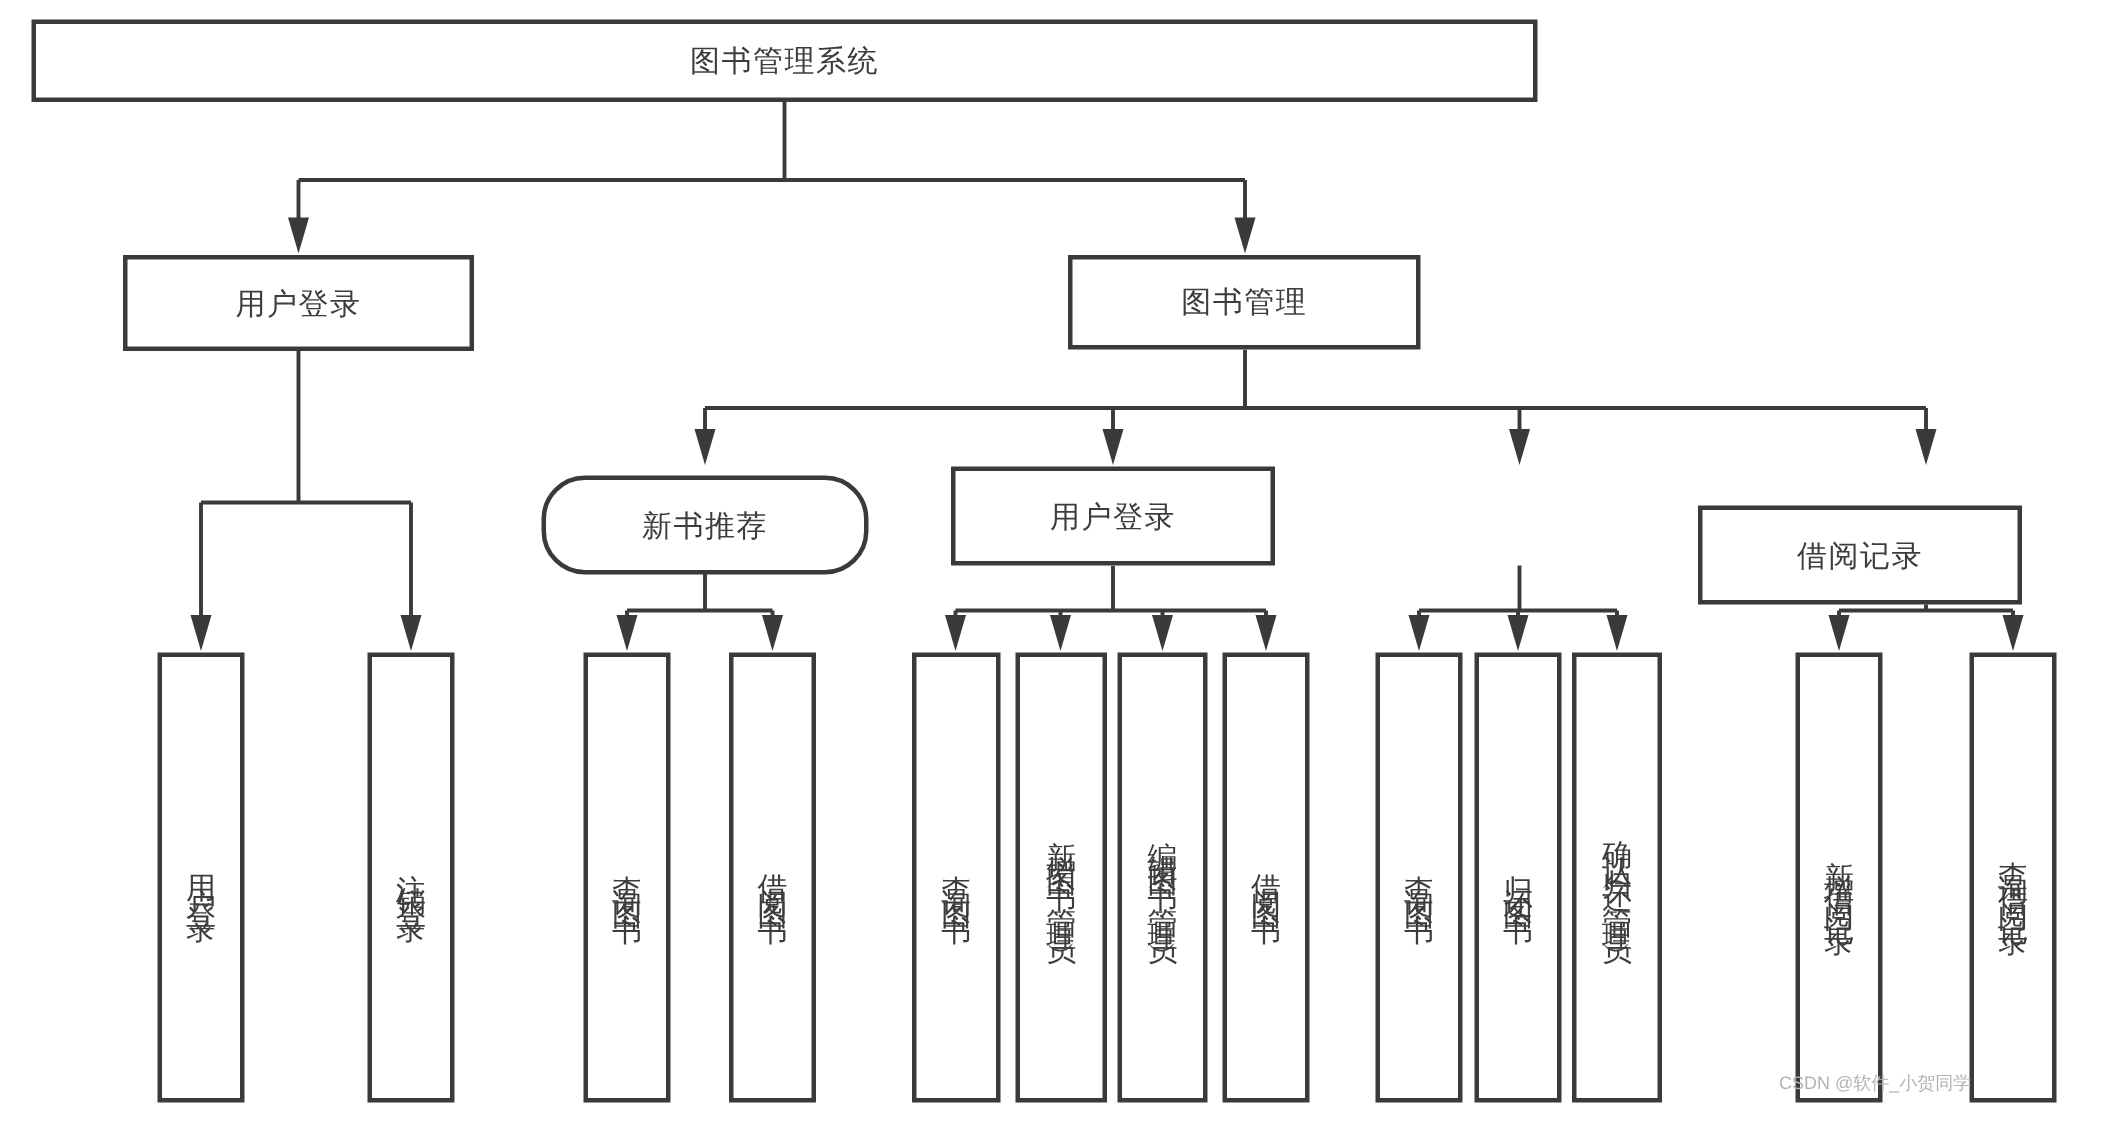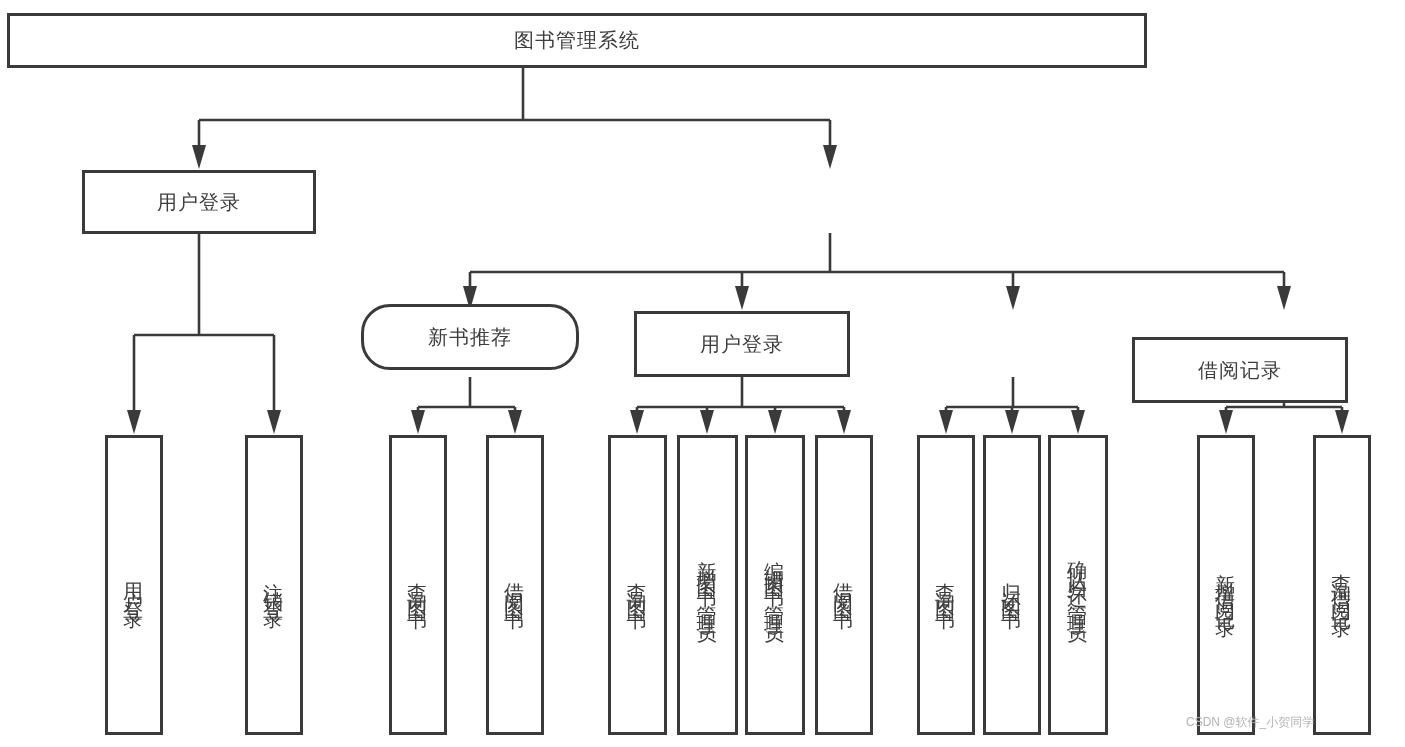--- a/index.html
+++ b/index.html
@@ -124,25 +124,26 @@
     <g>
       <path d="M1284 377 V407"></path>
       <path d="M1226 407 H1342"></path>
       <path d="M1226 407 V422"></path>
       <path d="M1342 407 V422"></path>
       <polygon points="1219,410 1233,410 1226,434"></polygon>
       <polygon points="1335,410 1349,410 1342,434"></polygon>
     </g>
   </svg>
 
-  <div class="node" style="left:7px; top:13px; width:1140px; height:55px;">图书管理系统</div>
+  <div class="node" style="left:21px; top:13px; width:1004px; height:55px;">图书管理系统</div>
 
   <div class="node" style="left:82px; top:170px; width:234px; height:64px;">用户登录</div>
+  <div class="node" style="left:712px; top:170px; width:235px; height:63px;">图书管理</div>
 
-  <div class="node" style="left:361px; top:304px; width:218px; height:66px;border-radius:29px;">新书推荐</div>
+  <div class="node" style="left:361px; top:317px; width:218px; height:66px;border-radius:29px;">新书推荐</div>
   <div class="node" style="left:634px; top:311px; width:216px; height:66px;">用户登录</div>
   <div class="node" style="left:1132px; top:311px; width:216px; height:66px;margin-top:26px;">借阅记录</div>
 
   <div class="vnode" style="left:105px; top:435px; width:58px; height:300px;">
     <span>用户登录</span>
   </div>
   <div class="vnode" style="left:245px; top:435px; width:58px; height:300px;">
     <span>注销登录</span>
   </div>
 

